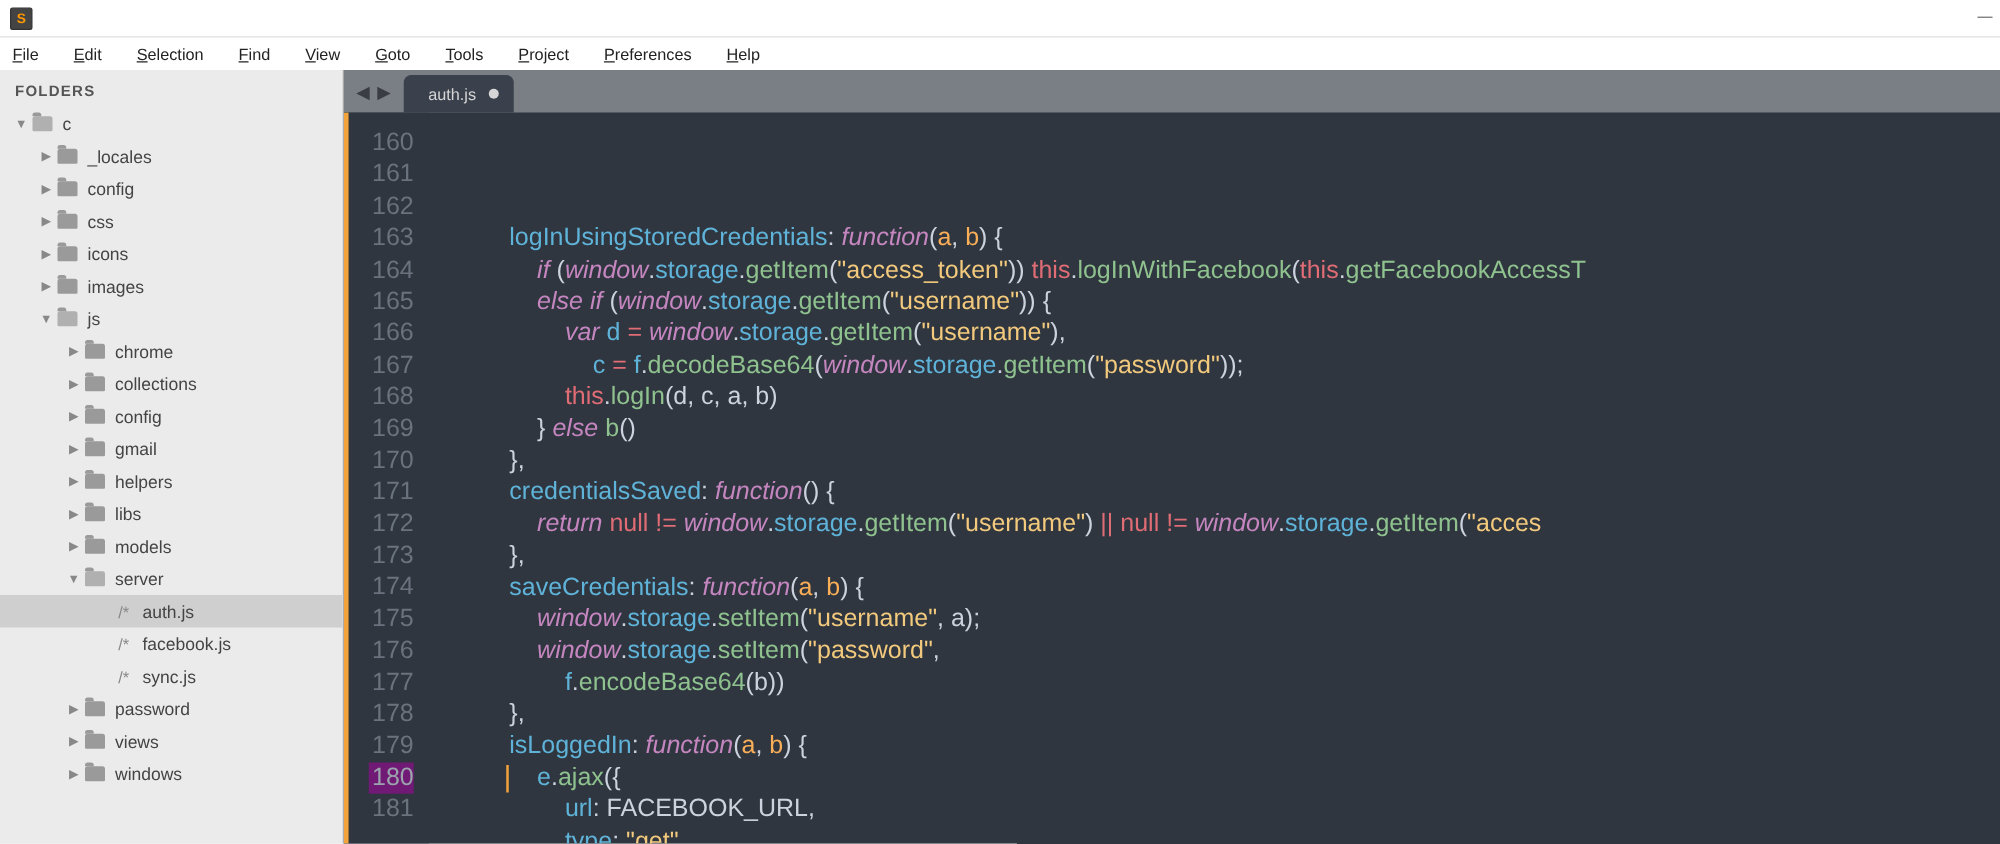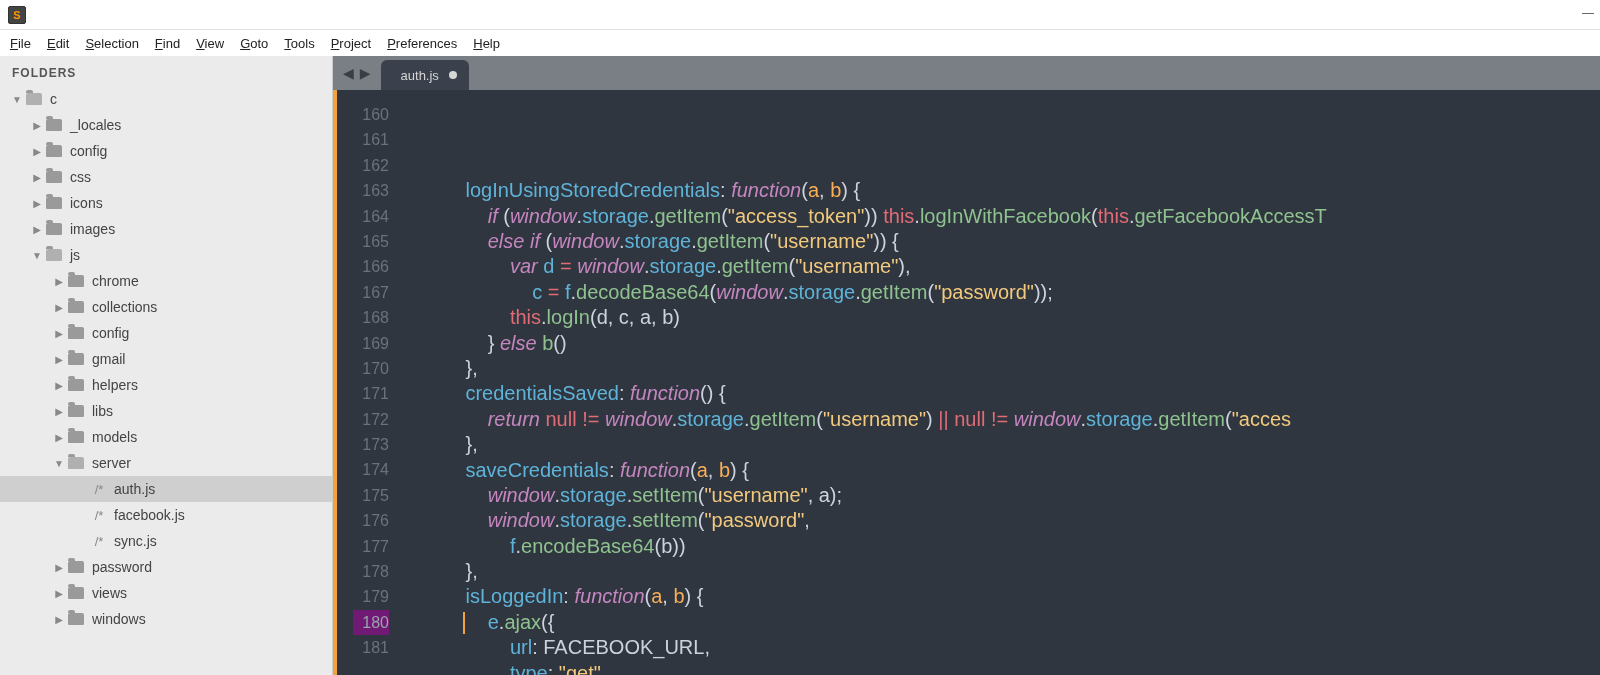--- a/index.html
+++ b/index.html
@@ -1,45 +1,45 @@
 <!DOCTYPE html>
 <html><head>
 <meta charset="utf-8">
 <style>
   *{box-sizing:border-box;margin:0;padding:0;font-family:Verdana,Geneva,sans-serif}
   html,body{width:1600px;height:675px;overflow:hidden;background:#fff}
   .titlebar{height:30px;background:#fff;display:flex;align-items:center;padding:0 8px;border-bottom:1px solid #e0e0e0;position:relative}
   .st-logo{width:18px;height:18px;background:#444;border:1px solid #333;border-radius:2px;margin-right:8px;display:flex;align-items:center;justify-content:center;color:#ff9800;font-weight:bold;font-size:11px}
   .title-text{font-size:12px;color:#333}
   .win-btns{position:absolute;right:6px;top:6px;font-size:12px;color:#555}
-  .menubar{height:26px;background:#fff;display:flex;align-items:center;padding:0 4px;gap:4px;font-size:13px;color:#222}
+  .menubar{height:26px;background:#fff;display:flex;align-items:center;padding:0 4px;gap:16px;font-size:13px;color:#222}
   .menubar span{padding:3px 6px;cursor:default}
   .menubar span u{text-decoration:underline}
   .workspace{display:flex;height:619px}
-  .sidebar{width:333px;background:#ebebeb;border-right:1px solid #ccc;height:100%;overflow:hidden}
+  .sidebar{width:275px;background:#ebebeb;border-right:1px solid #ccc;height:100%;overflow:hidden}
   .sb-head{font-size:12px;font-weight:bold;color:#555;letter-spacing:1px;padding:10px 12px 6px}
   .tree{font-size:14px;color:#444}
   .tree-item{display:flex;align-items:center;height:26px;padding-right:6px;cursor:default}
   .tree-item.sel{background:#cfcfcf}
   .tw{display:inline-block;width:14px;text-align:center;color:#888;font-size:10px;margin-right:2px}
   .fold{display:inline-block;width:16px;height:12px;background:#9a9a9a;border-radius:2px 2px 1px 1px;margin-right:8px;position:relative}
   .fold::before{content:"";position:absolute;left:0;top:-3px;width:7px;height:3px;background:#9a9a9a;border-radius:2px 2px 0 0}
   .fold.open{background:#b0b0b0}
   .fic{display:inline-block;width:18px;text-align:center;color:#888;margin-right:6px;font-size:13px}
   .d0{padding-left:10px}.d1{padding-left:30px}.d2{padding-left:52px}.d3{padding-left:74px}
 
   .editorpane{flex:1;background:#2f363f;display:flex;flex-direction:column;overflow:hidden}
   .tabbar{height:34px;background:#7a7f85;display:flex;align-items:stretch}
   .tab-nav{display:flex;align-items:center;gap:6px;padding:0 10px;color:#3a3e44;font-size:14px}
   .tab{display:flex;align-items:center;background:#3a414c;color:#d6d6d6;padding:0 30px 0 20px;font-size:13px;position:relative;border-radius:6px 6px 0 0;margin-top:4px}
   .tab .dirty{position:absolute;right:12px;top:50%;transform:translateY(-50%);width:8px;height:8px;border-radius:50%;background:#d6d6d6}
 
   .code-scroll{flex:1;display:flex;overflow:hidden}
   .gutter-strip{width:4px;background:#f3a33b}
-  .linenums{width:64px;background:#2f363f;color:#6a727d;text-align:right;padding:12px 12px 0 16px;font-family:Consolas,monospace;font-size:16px;line-height:25.4px}
+  .linenums{width:64px;background:#2f363f;color:#6a727d;text-align:right;padding:12px 12px 0 16px;font-family:Consolas,monospace;font-size:20px;line-height:25.4px}
   .linenums div{height:25.4px}
   .linenums .cur{background:#701a75;color:#9ba3ad}
   .code{flex:1;padding:12px 0 0 20px;font-family:Consolas,"Courier New",monospace;font-size:20px;line-height:25.4px;color:#cdd3de;white-space:pre;position:relative}
   .code .row{height:25.4px}
   .caret{position:absolute;width:2px;height:22px;background:#f3a33b;top:522px;left:62px}
 
   
   .c-k{color:#c586c0;font-style:italic}         
   .c-s{color:#f2c97d}                           
   .c-b{color:#5fb3d9}                           

